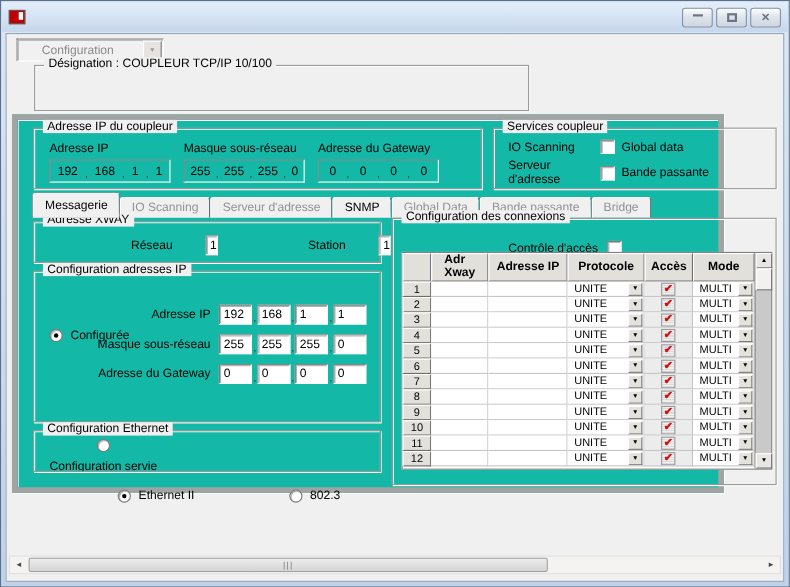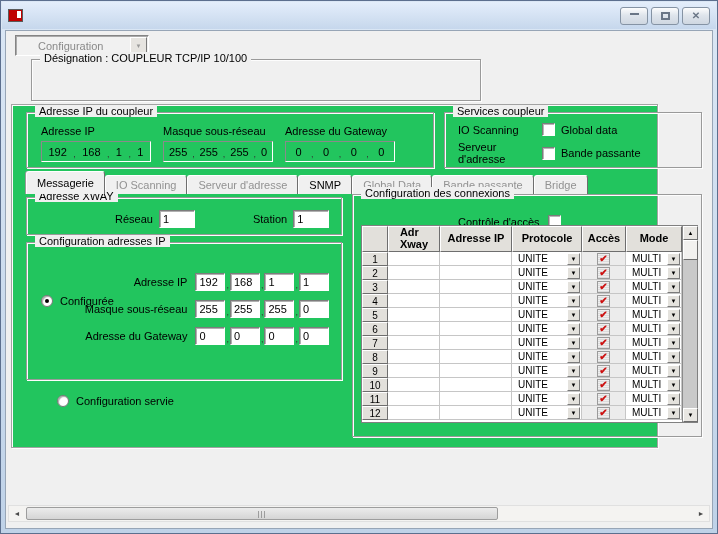--- a/index.html
+++ b/index.html
@@ -41,22 +41,22 @@
 
   
   .groupbox { position:absolute; border:1px solid #9a9a9a;
               box-shadow:inset 1px 1px 0 #fdfdfd, 1px 1px 0 #fdfdfd; }
   .glabel { position:absolute; top:-8px; left:8px; background:#f0f0f0; padding:0 4px; }
 
   .designation { left:25px; top:28px; width:450px; height:42px; }
 
   
   .mainpanel { position:absolute; left:5px; top:73px; width:647px; height:344px;
-               border:1px solid #a3a3a3; box-shadow:inset 1px 1px 0 #fdfdfd,1px 1px 0 #fdfdfd;
-               background:#22c55e; }
+               border:5px solid #a3a3a3; box-shadow:inset 1px 1px 0 #fdfdfd,1px 1px 0 #fdfdfd;
+               background:#14b8a6; }
 
   
   .g-coupler { left:14px; top:7px; width:408px; height:56px; }
   .cfields { display:flex; padding:12px 0 0 14px; gap:12px; }
   .cfield { width:110px; }
   .cf-label { margin-bottom:4px; }
   .cf-box { height:21px; border:1px solid; border-color:#8a8a8a #fff #fff #8a8a8a;
             display:flex; align-items:center; justify-content:space-evenly; }
   .csep { color:#333; font-size:9px; margin-top:4px; }
 
@@ -72,35 +72,35 @@
   
   .tabs { position:absolute; left:14px; top:66px; height:23px; display:flex; align-items:flex-end; }
   .tab { height:19px; line-height:18px; padding:0 10px; font-weight:normal;
          background:#f0f0f0; border:1px solid #fff; border-bottom:none;
          border-right:1px solid #6e6e6e; border-radius:3px 3px 0 0; color:#000; }
   .tab.disabled { color:#929292; }
   .tab.active { height:23px; line-height:22px; z-index:2; box-shadow:-1px 0 0 #9a9a9a; }
 
   
   .g-xway { left:14px; top:92px; width:316px; height:38px; }
-  .xrow { display:flex; align-items:center; padding:12px 0 0 88px; }
+  .xrow { display:flex; align-items:center; padding:12px 0 0 88px;gap:24px; }
   .field { background:#fff; border:1px solid; border-color:#7c7c7c #fff #fff #7c7c7c;
            box-shadow:inset 1px 1px 0 #b0b0b0; height:18px; line-height:16px; padding-left:3px; }
   .xval { width:36px; margin-left:6px; }
   .xlab2 { margin-left:58px; }
 
   
   .g-ipcfg { left:14px; top:137px; width:316px; height:138px; }
   .radio-row { display:flex; align-items:center; gap:7px;margin-top:40px; }
   .radio { width:12px; height:12px; border-radius:50%; background:#fff;
            border:1px solid #787878; box-shadow:inset 1px 1px 1px #aaa; position:relative; flex:0 0 auto; }
   .radio.on::after { content:""; position:absolute; left:3px; top:3px; width:4px; height:4px;
                      border-radius:50%; background:#000; }
   .r-configured { position:absolute; left:14px; top:12px; }
-  .r-served { position:absolute; left:30px; top:112px; }
+  .r-served { position:absolute; left:14px; top:112px;flex-direction:column; }
   .ipc-rows { position:absolute; left:0; top:30px; width:100%; display:flex;
               flex-direction:column; gap:9px; }
   .ipc-row { display:flex; align-items:center; justify-content:flex-end; padding-right:12px; }
   .ipc-label { margin-right:8px; }
   .octets { display:flex; align-items:flex-end; }
   .octet { width:30px; }
   .osep { font-size:9px; color:#333; margin:0 1px 1px 1px; }
 
   
   .g-eth { left:14px; top:282px; width:316px; height:38px; }
@@ -322,20 +322,33 @@
                 <span class="field octet">0</span>
               </span>
             </div>
           </div>
         <div class="radio-row r-served">
           <span class="radio"></span>
           <span>Configuration servie</span>
         </div>
       </div>
 
+      <div class="groupbox g-eth">
+        <span class="glabel">Configuration Ethernet</span>
+        <div class="eth-row">
+          <div class="radio-row">
+            <span class="radio on"></span>
+            <span>Ethernet II</span>
+          </div>
+          <div class="radio-row">
+            <span class="radio"></span>
+            <span>802.3</span>
+          </div>
+        </div>
+      </div>
 
       <div class="groupbox g-conn">
         <span class="glabel">Configuration des connexions</span>
         <div class="acc-row">
           <span>Contrôle d'accès</span>
           <span class="cb"></span>
         </div>
 
         <div class="table">
           <div class="thead">

